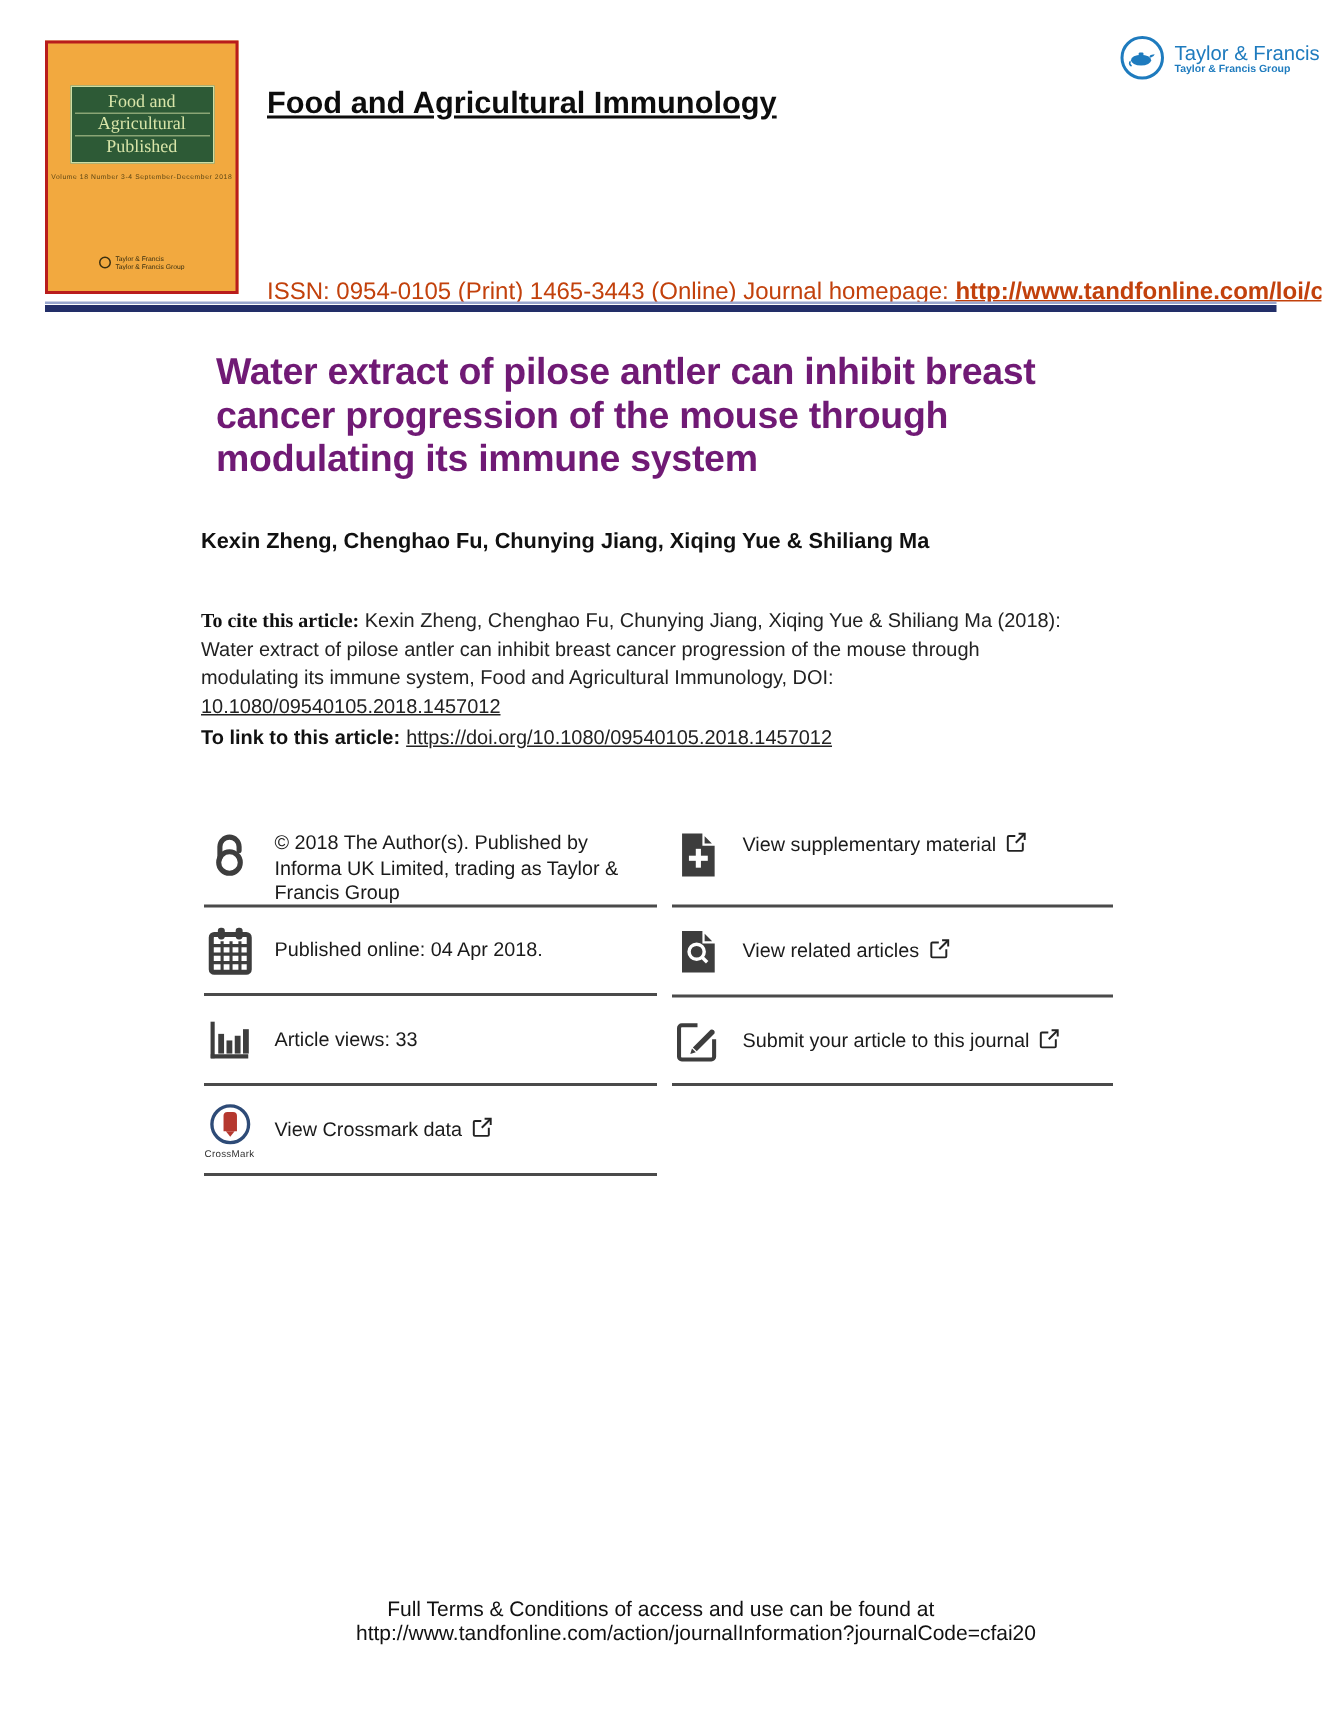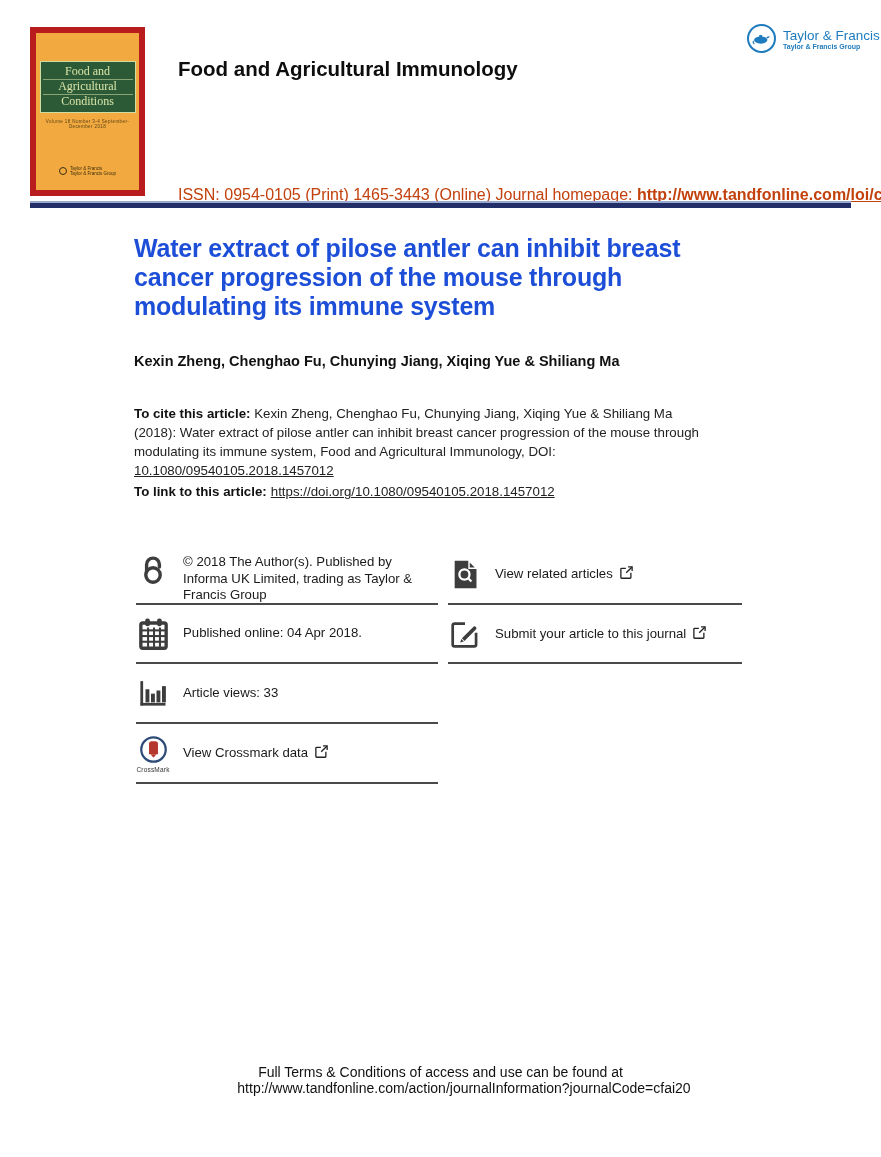--- a/index.html
+++ b/index.html
@@ -4,22 +4,22 @@
 <style>
   * { margin:0; padding:0; box-sizing:border-box; }
   html,body { background:#ffffff; }
   body {
     width:881px; height:1157px; position:relative;
     font-family:"Liberation Sans", sans-serif; color:#1c1c1c;
   }
 
   
   .cover {
-    position:absolute; left:30px; top:27px; width:115px; height:169px;
-    background:#F2A93F; border:6px solid #b91c1c; overflow:hidden;
+    position:absolute; left:30px; top:27px; width:129px; height:169px;
+    background:#F2A93F; border:2px solid #b91c1c; overflow:hidden;
   }
   .cover-box {
     margin:28px auto 0; width:96px; background:#2D5A36;
     border:1px solid #cfdda2; padding:3px 2px 4px;
     text-align:center; color:#D9E5A9;
     font-family:"Liberation Serif", serif;
   }
   .cover-box .line {
     display:block; font-size:12px; line-height:13px;
     border-bottom:1px solid rgba(215,227,169,.55);
@@ -36,21 +36,21 @@
     color:#3a2f10; filter:blur(.2px);
   }
   .cover-stamp .dot {
     width:8px; height:8px; border-radius:50%; border:1px solid #3a2f10;
     display:inline-block;
   }
   .cover-stamp .stamp-txt { font-size:4.5px; line-height:5px; text-align:left; }
 
   .journal-title {
     position:absolute; left:178px; top:57px;
-    font-size:20.5px; font-weight:bold; color:#0d0d0d;
+    font-size:20.5px; font-weight:bold; color:#0d0d0d;text-decoration:underline;
   }
 
   .tf-logo { position:absolute; left:747px; top:24px; display:flex; gap:7px; align-items:center; }
   .tf-circle {
     width:29px; height:29px; border-radius:50%;
     border:2.5px solid #1E7BBE; background:#fff;
     display:flex; align-items:center; justify-content:center;
   }
   .tf-words .tf-name { font-size:13.5px; color:#1E7BBE; line-height:15px; }
   .tf-words .tf-group { font-size:7px; color:#1E7BBE; font-weight:bold; }
@@ -61,33 +61,33 @@
   }
   .issn-line .homepage { font-weight:bold; text-decoration:underline; cursor:pointer; }
 
   .navy-rule {
     position:absolute; left:30px; top:201px; width:821px; height:7px;
     background:linear-gradient(to bottom,#9AA7CF 0 2px,#ffffff 2px 2.5px,#222E68 2.5px 7px);
   }
 
   
   .article-title {
-    position:absolute; left:134px; top:234px; width:585px;
-    font-size:25px; line-height:29px; font-weight:bold; color:#1d4ed8;
+    position:absolute; left:144px; top:234px; width:585px;
+    font-size:25px; line-height:29px; font-weight:bold; color:#701a75;
     letter-spacing:-.2px;
   }
   .authors {
     position:absolute; left:134px; top:353px; width:600px;
     font-size:14.5px; font-weight:bold; color:#111;
   }
   .cite-block {
     position:absolute; left:134px; top:404px; width:578px;
     font-size:13.3px; line-height:19px; color:#222;
   }
-  .cite-block b { color:#111; }
+  .cite-block b { color:#111;font-family:Liberation Serif, serif; }
   .doi-link { text-decoration:underline; cursor:pointer; }
   .link-line {
     position:absolute; left:134px; top:484px; width:600px;
     font-size:13.3px; color:#222;
   }
   .link-line b { margin-right:4px; color:#111; }
   .link-line .doi-link { cursor:pointer; }
 
   
   .info-grid {
@@ -118,21 +118,21 @@
     text-align:center; font-size:14px; line-height:16px; color:#111;
   }
 </style>
 </head>
 <body>
 
 <div class="cover">
   <div class="cover-box">
     <span class="line">Food and</span>
     <span class="line">Agricultural</span>
-    <span class="line">Conditions</span>
+    <span class="line">Published</span>
   </div>
   <div class="cover-volume">Volume 18   Number 3-4   September-December   2018</div>
   <div class="cover-stamp">
     <span class="dot"></span>
     <span class="stamp-txt">
       <span>Taylor &amp; Francis</span><br>
       <span>Taylor &amp; Francis Group</span>
     </span>
   </div>
 </div>
@@ -231,20 +231,35 @@
             <path d="M19 12.5 V20 a1.2 1.2 0 0 1 -1.2 1.2 H4.2 A1.2 1.2 0 0 1 3 20 V6.5 a1.2 1.2 0 0 1 1.2 -1.2 H11" fill="none" stroke="#222" stroke-width="2.1"></path>
             <line x1="11.5" y1="12.5" x2="20.5" y2="3.5" stroke="#222" stroke-width="2.1"></line>
             <path d="M14.5 3 h6.5 v6.5" fill="none" stroke="#222" stroke-width="2.1"></path>
           </svg></span>
     </div>
 
   </div>
 
   <div class="col-right">
 
+    <div class="cell tall">
+      <span class="icon-slot">
+        <svg width="28" height="32" viewBox="0 0 24 28">
+          <path d="M3 1.5 h12.5 L22 8 V26.5 H3 Z" fill="#3d3d3d"></path>
+          <path d="M15.5 1.5 L22 8 h-6.5 Z" fill="#3d3d3d" stroke="#ffffff" stroke-width="1.3"></path>
+          <rect x="7" y="14.4" width="11" height="3" fill="#ffffff"></rect>
+          <rect x="11" y="10.4" width="3" height="11" fill="#ffffff"></rect>
+        </svg>
+      </span>
+      <span class="cell-text cell-link"><span>View supplementary material</span><svg class="ext" width="15" height="15" viewBox="0 0 24 24">
+            <path d="M19 12.5 V20 a1.2 1.2 0 0 1 -1.2 1.2 H4.2 A1.2 1.2 0 0 1 3 20 V6.5 a1.2 1.2 0 0 1 1.2 -1.2 H11" fill="none" stroke="#222" stroke-width="2.1"></path>
+            <line x1="11.5" y1="12.5" x2="20.5" y2="3.5" stroke="#222" stroke-width="2.1"></line>
+            <path d="M14.5 3 h6.5 v6.5" fill="none" stroke="#222" stroke-width="2.1"></path>
+          </svg></span>
+    </div>
 
     <div class="cell r3">
       <span class="icon-slot">
         <svg width="28" height="31" viewBox="0 0 24 27">
           <path d="M3 1.5 h12.5 L22 8 V25.5 H3 Z" fill="#3d3d3d"></path>
           <path d="M15.5 1.5 L22 8 h-6.5 Z" fill="#3d3d3d" stroke="#ffffff" stroke-width="1.3"></path>
           <circle cx="11.5" cy="13.5" r="4.4" fill="none" stroke="#ffffff" stroke-width="2"></circle>
           <line x1="14.8" y1="16.8" x2="17.6" y2="19.6" stroke="#ffffff" stroke-width="2"></line>
         </svg>
       </span>

